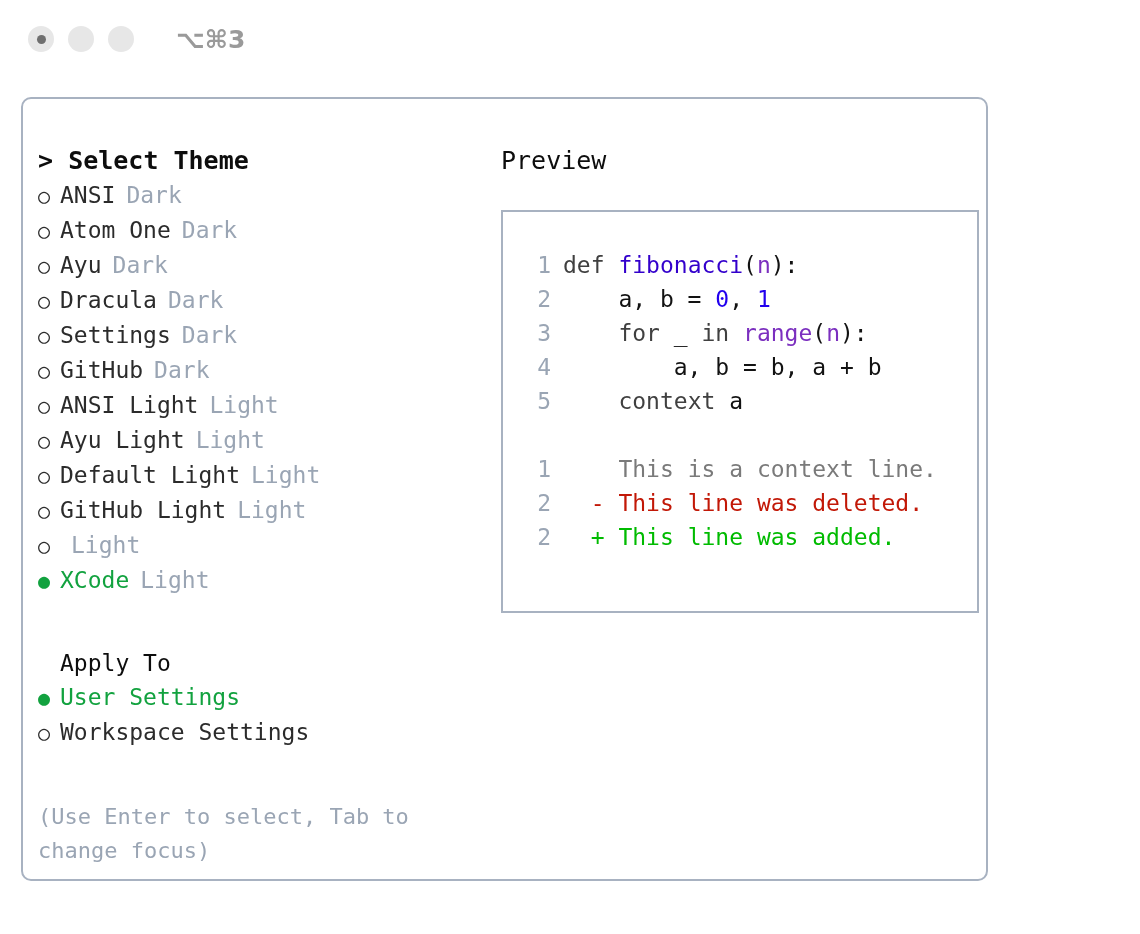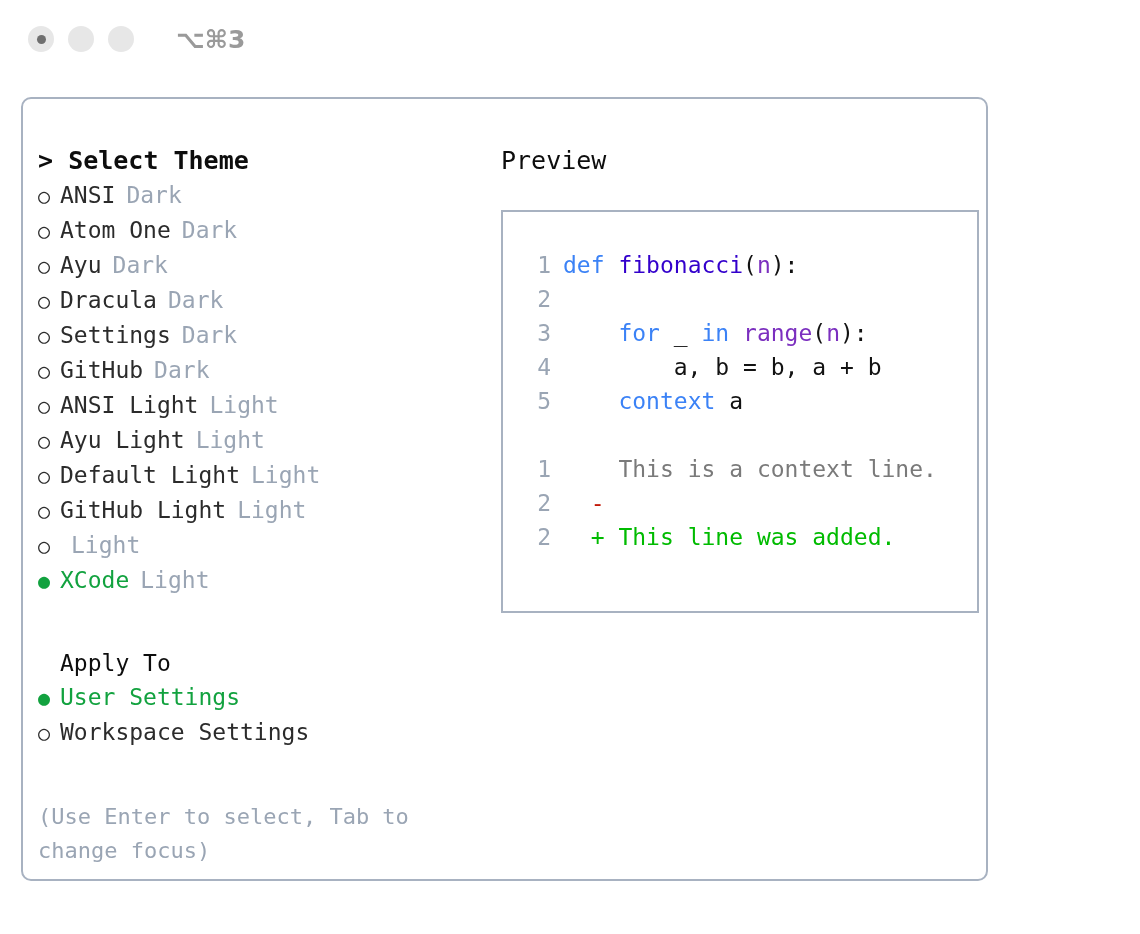--- a/index.html
+++ b/index.html
@@ -183,21 +183,21 @@
   .lno {
     display: inline-block;
     width: 30px;
     flex: 0 0 30px;
     text-align: right;
     color: #9aa5b4;
     margin-right: 12px;
   }
   .code-blank { height: 34px; }
 
-  .tok-kw   { color: #3b82f6; text-align: center; }
+  .tok-kw   { color: #404040; text-align: center; }
   .tok-fn   { color: #3300cc; }
   .tok-call { color: #7b2fbf; }
   .tok-num  { color: #2200ee; }
   .tok-var  { color: #7b2fbf; }
   .tok-txt  { color: #121212; }
   .tok-ctx  { color: #7a7a7a; }
   .tok-del  { color: #c21807; }
   .tok-add  { color: #00bb00; }
 </style>
 </head>
@@ -246,29 +246,29 @@
         </div>
 
         <div class="hint">(Use Enter to select, Tab to change focus)</div>
       </div>
 
       <div class="right-col">
         <div class="preview-title">Preview</div>
         <div class="preview-box">
           <div id="code-block">
               <div class="code-line"><span class="lno">1</span><span><span class="tok-kw">def</span><span class="tok-txt"> </span><span class="tok-fn">fibonacci</span><span class="tok-txt">(</span><span class="tok-var">n</span><span class="tok-txt">):</span></span></div>
-              <div class="code-line"><span class="lno">2</span></div>
+              <div class="code-line"><span class="lno">2</span><span><span class="tok-txt">    a, b = </span><span class="tok-num">0</span><span class="tok-txt">, </span><span class="tok-num">1</span></span></div>
               <div class="code-line"><span class="lno">3</span><span><span class="tok-txt">    </span><span class="tok-kw">for</span><span class="tok-txt"> _ </span><span class="tok-kw">in</span><span class="tok-txt"> </span><span class="tok-call">range</span><span class="tok-txt">(</span><span class="tok-var">n</span><span class="tok-txt">):</span></span></div>
               <div class="code-line"><span class="lno">4</span><span><span class="tok-txt">        a, b = b, a + b</span></span></div>
               <div class="code-line"><span class="lno">5</span><span><span class="tok-txt">    </span><span class="tok-kw">context</span><span class="tok-txt"> a</span></span></div>
             </div>
           <div class="code-blank"></div>
           <div id="diff-block">
               <div class="code-line"><span class="lno">1</span><span>  </span><span class="tok-ctx"> </span><span class="tok-ctx"> This is a context line.</span></div>
-              <div class="code-line"><span class="lno">2</span><span>  </span><span class="tok-del">-</span></div>
+              <div class="code-line"><span class="lno">2</span><span>  </span><span class="tok-del">-</span><span class="tok-del"> This line was deleted.</span></div>
               <div class="code-line"><span class="lno">2</span><span>  </span><span class="tok-add">+</span><span class="tok-add"> This line was added.</span></div>
             </div>
         </div>
       </div>
 
     </div>
   </div>
 </div>
 
 </body></html>

